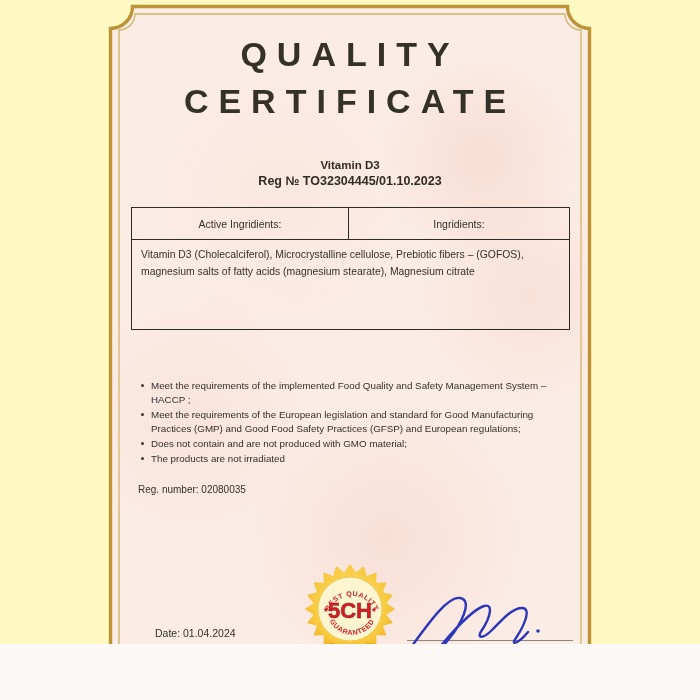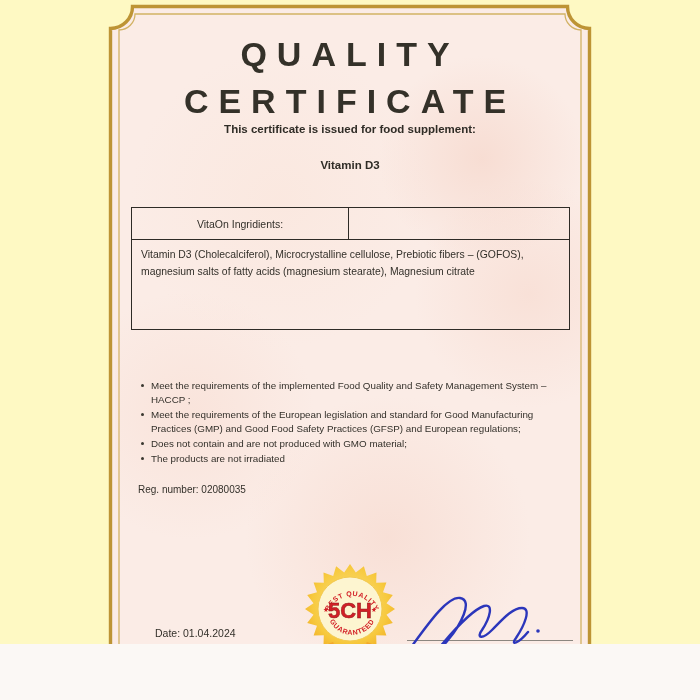--- a/index.html
+++ b/index.html
@@ -62,27 +62,28 @@
   <svg class="frame-svg" width="700" height="700" viewBox="0 0 700 700">
     <path d="M 132.5 6.5 H 567.5 A 22 22 0 0 0 589.5 28.5 V 667.5 A 22 22 0 0 0 567.5 689.5 H 132.5 A 22 22 0 0 0 110.5 667.5 V 28.5 A 22 22 0 0 0 132.5 6.5 Z" fill="#fbece6" stroke="#bd9435" stroke-width="3.4"></path>
     <path d="M 135 14 H 565 A 16 16 0 0 0 581 30 V 666 A 16 16 0 0 0 565 682 H 135 A 16 16 0 0 0 119 666 V 30 A 16 16 0 0 0 135 14 Z" fill="none" stroke="#d2b264" stroke-width="1.3"></path>
   </svg>
 
   <div class="texture"></div>
 
   <div class="abs title" style="top:37px">QUALITY</div>
   <div class="abs title" style="top:84px">CERTIFICATE</div>
 
-  <div class="abs subtitle" style="top:123px">This certificate is issued for food supplement:</div>
 
   <div class="abs prodname" style="top:159px">Vitamin D3</div>
+  <div class="abs regline" style="top:174px">Reg № TO32304445/01.10.2023</div>
 
   <div class="abs ing-table">
     <div class="trow thead">
-      <div class="cell c1">VitaOn Ingridients:</div>
+      <div class="cell c1">Active Ingridients:</div>
+      <div class="cell c2">Ingridients:</div>
     </div>
     <div class="trow tbody">
       <div class="cell c2">Vitamin D3 (Cholecalciferol), Microcrystalline cellulose, Prebiotic fibers – (GOFOS), magnesium salts of fatty acids (magnesium stearate), Magnesium citrate</div>
     </div>
   </div>
 
 
   <div class="abs reqs">
     <div class="req-item">
       <span class="dot"></span>

